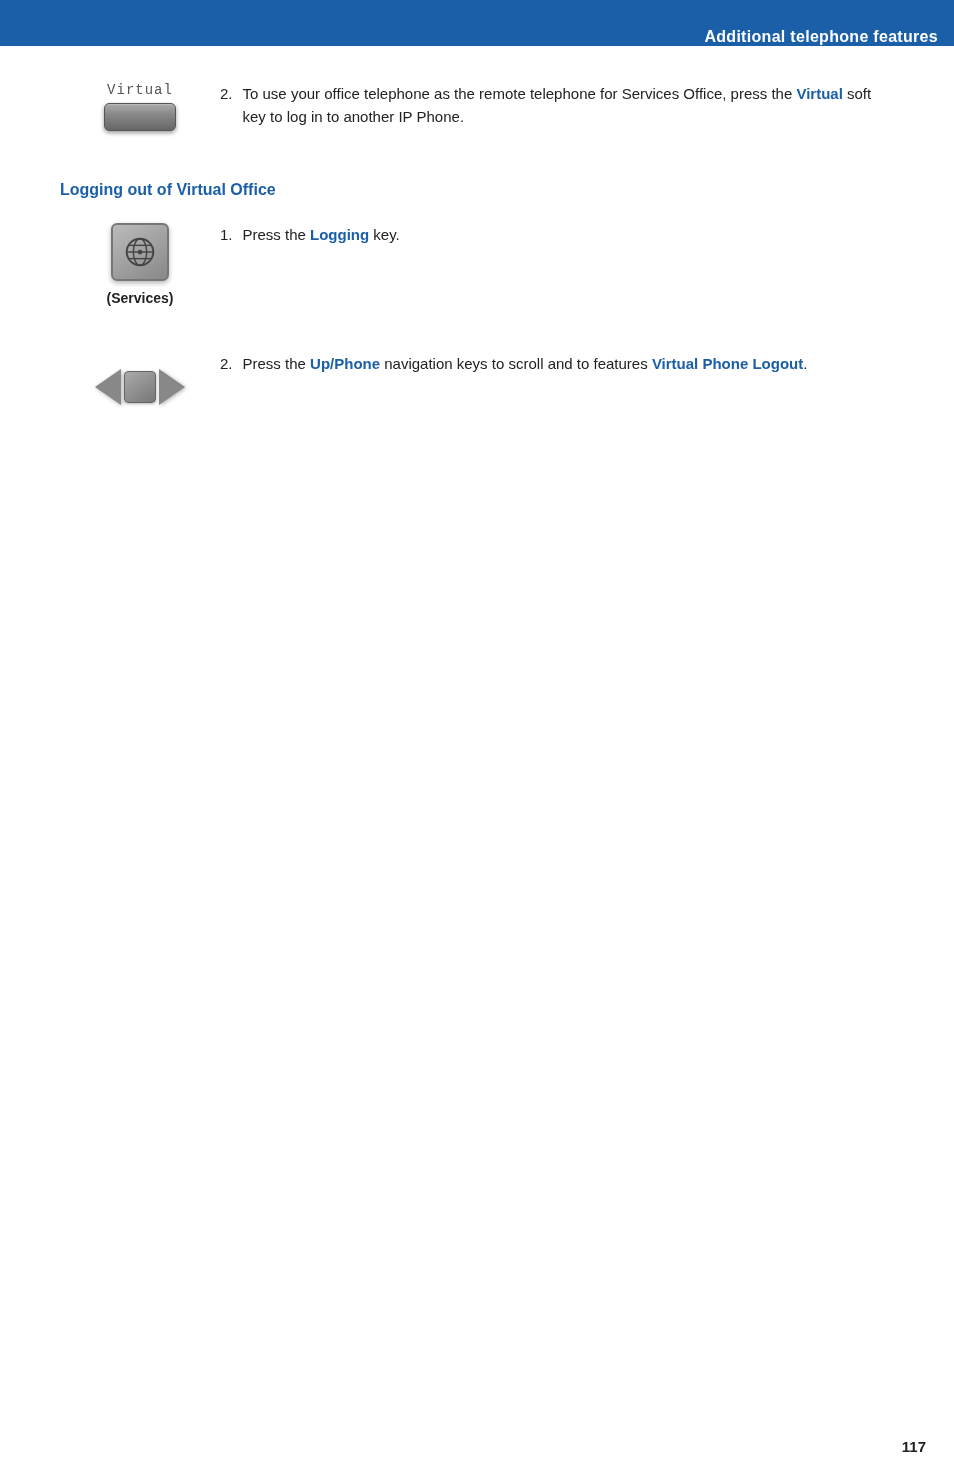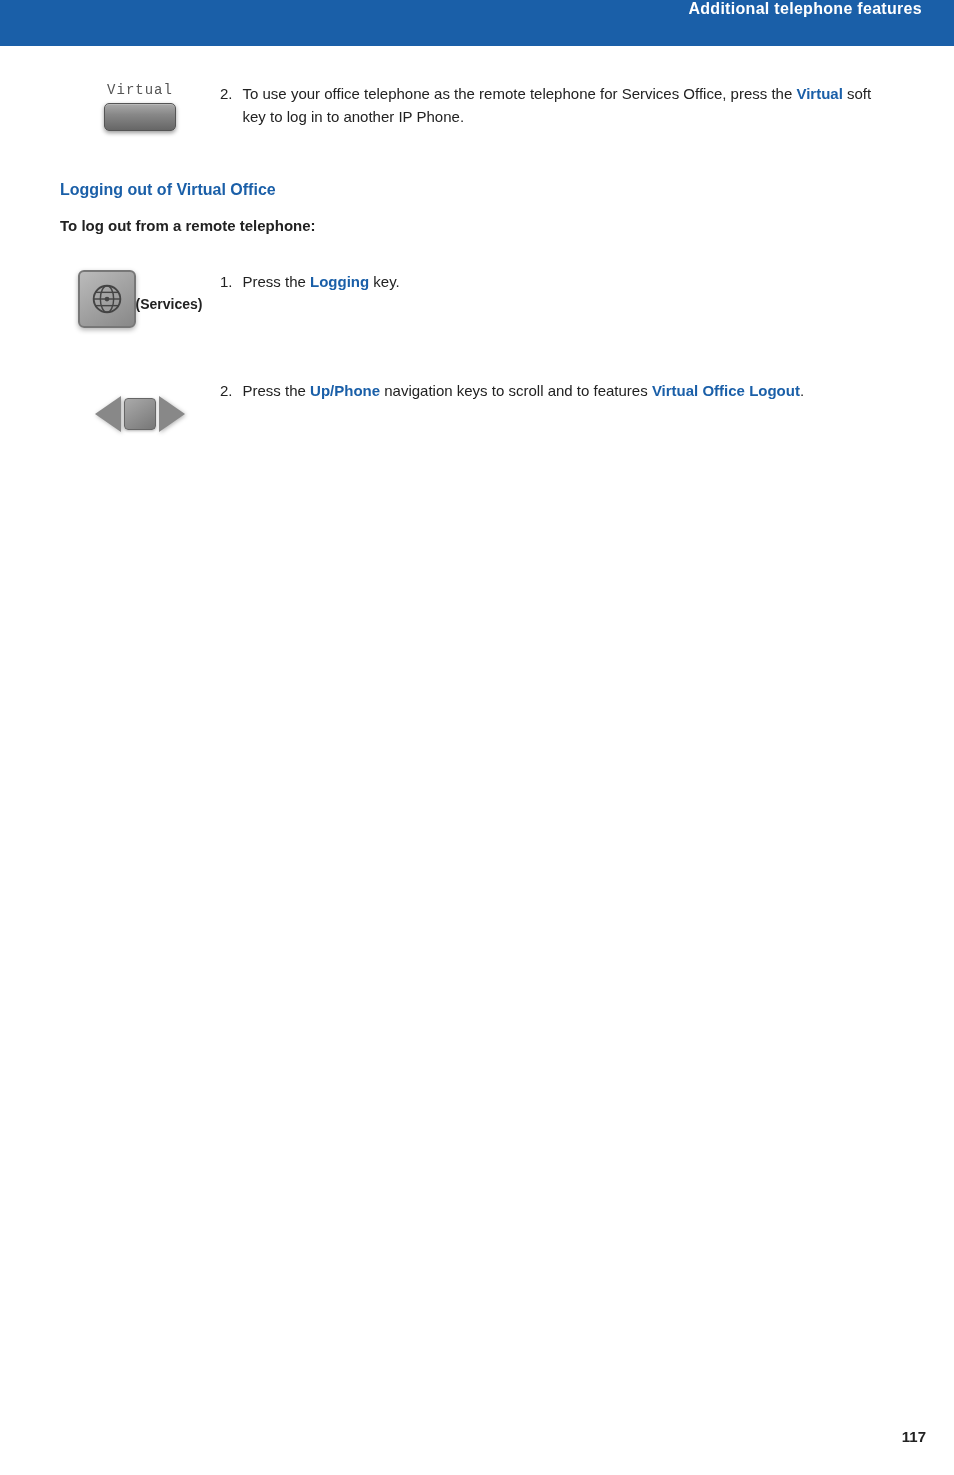--- a/index.html
+++ b/index.html
@@ -13,23 +13,23 @@
       color: #222;
       position: relative;
     }
 
     
     .header-bar {
       background: #1a5fa8;
       width: 100%;
       height: 46px;
       display: flex;
-      align-items: flex-start;
+      align-items: flex-end;
       justify-content: flex-end;
-      padding-right: 32px;
+      padding-right: 16px;
     }
 
     .header-title {
       color: #ffffff;
       font-weight: bold;
       font-size: 16px;
       letter-spacing: 0.3px;
     }
 
     
@@ -110,21 +110,21 @@
       height: 28px;
       background: linear-gradient(to bottom, #aaa 0%, #888 40%, #666 100%);
       border-radius: 5px;
       border: 1px solid #555;
       box-shadow: 0 2px 4px rgba(0,0,0,0.4), inset 0 1px 0 rgba(255,255,255,0.2);
     }
 
     
     .services-icon-wrap {
       display: flex;
-      flex-direction: row;
+      flex-direction: column;
       align-items: center;
       justify-content: center;
     }
 
     .services-icon {
       width: 58px;
       height: 58px;
       border-radius: 6px;
       background: linear-gradient(145deg, #bbb, #888);
       display: flex;
@@ -203,21 +203,21 @@
       font-family: 'Courier New', monospace;
       font-size: 14px;
       color: #555;
       margin-bottom: 5px;
       letter-spacing: 1px;
     }
 
     
     .page-number {
       position: absolute;
-      bottom: 30px;
+      bottom: 20px;
       right: 28px;
       font-size: 15px;
       font-weight: bold;
       color: #222;
     }
 
     
     .intro-step {
       margin-bottom: 50px;
     }
@@ -242,21 +242,20 @@
       <div class="step-text-inner">
         <span class="step-number">2.</span>
         <span>
           <span>To use your office telephone as the remote telephone for Services Office, press the </span><span class="highlight-blue">Virtual</span><span> soft key to log in to another IP Phone.</span>
         </span>
       </div>
     </div>
   </div>
 
   <h2 class="section-heading">Logging out of Virtual Office</h2>
-  <p class="sub-heading">To log out from a remote telephone:</p>
 
   <div class="step-row">
     <div class="step-icon">
       <div class="services-icon-wrap">
         <div class="services-icon">
 
           <svg viewBox="0 0 40 40">
             <circle cx="20" cy="20" r="14" fill="none" stroke="#444" stroke-width="2"></circle>
             <ellipse cx="20" cy="20" rx="7" ry="14" fill="none" stroke="#444" stroke-width="1.5"></ellipse>
             <line x1="6" y1="20" x2="34" y2="20" stroke="#444" stroke-width="1.5"></line>
@@ -284,21 +283,21 @@
       <div class="nav-icon">
         <div class="nav-left"></div>
         <div class="nav-center"></div>
         <div class="nav-right"></div>
       </div>
     </div>
     <div class="step-text">
       <div class="step-text-inner">
         <span class="step-number">2.</span>
         <span>
-          <span>Press the </span><span class="highlight-blue">Up/Phone</span><span> navigation keys to scroll and to features </span><span class="highlight-blue">Virtual Office Logout</span><span>.</span>
+          <span>Press the </span><span class="highlight-blue">Up/Phone</span><span> navigation keys to scroll and to features </span><span class="highlight-blue">Virtual Phone Logout</span><span>.</span>
         </span>
       </div>
     </div>
   </div>
 
 
 </div>
 
 <div class="page-number">117</div>
 

